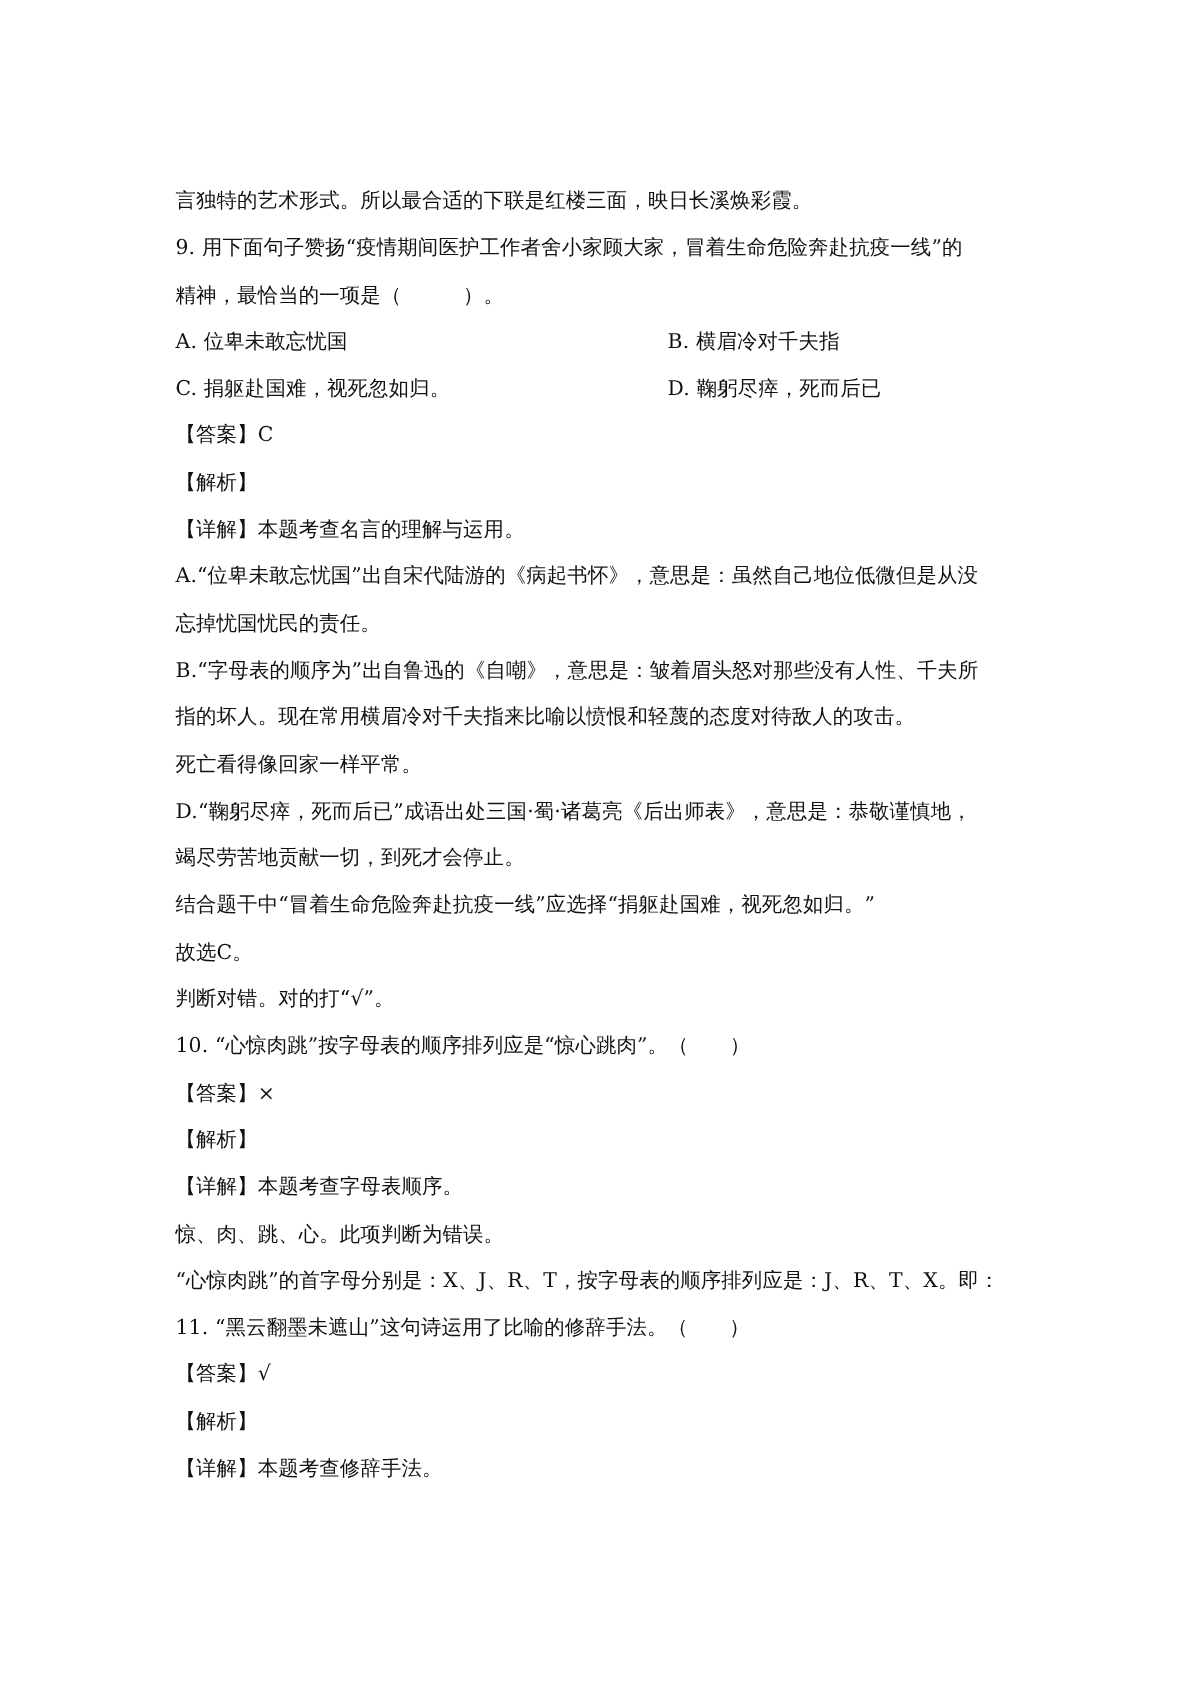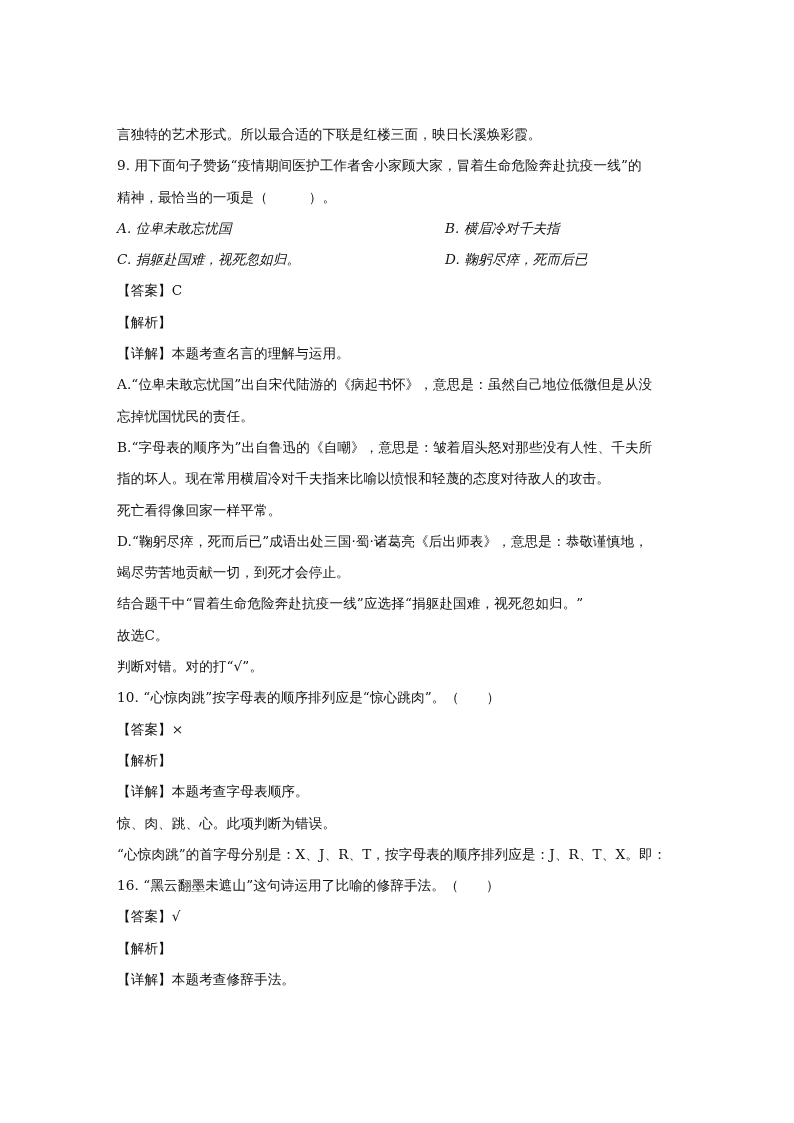--- a/index.html
+++ b/index.html
@@ -13,21 +13,21 @@
     font-size: 13.6px;
     color: #111111;
     margin-top: 21px;
   }
   .line {
     height: 31.3px;
     line-height: 24px;
     white-space: nowrap;
     letter-spacing: 0.1px;
   }
-  .opts { display: flex; font-style: italic; }
+  .opts { display: flex; }
   .opt-left { width: 328px; }
   .opt-right { }
 </style>
 </head>
 <body>
 
 <div class="page">
   <div class="line">言独特的艺术形式。所以最合适的下联是红楼三面，映日长溪焕彩霞。</div>
   <div class="line">9. 用下面句子赞扬“疫情期间医护工作者舍小家顾大家，冒着生命危险奔赴抗疫一线”的</div>
   <div class="line">精神，最恰当的一项是（　　　）。</div>
@@ -51,17 +51,17 @@
   <div class="line">竭尽劳苦地贡献一切，到死才会停止。</div>
   <div class="line">结合题干中“冒着生命危险奔赴抗疫一线”应选择“捐躯赴国难，视死忽如归。”</div>
   <div class="line">故选C。</div>
   <div class="line">判断对错。对的打“√”。</div>
   <div class="line">10. “心惊肉跳”按字母表的顺序排列应是“惊心跳肉”。（　　）</div>
   <div class="line">【答案】×</div>
   <div class="line">【解析】</div>
   <div class="line">【详解】本题考查字母表顺序。</div>
   <div class="line">惊、肉、跳、心。此项判断为错误。</div>
   <div class="line">“心惊肉跳”的首字母分别是：X、J、R、T，按字母表的顺序排列应是：J、R、T、X。即：</div>
-  <div class="line">16. “黑云翻墨未遮山”这句诗运用了比喻的修辞手法。（　　）</div>
+  <div class="line">11. “黑云翻墨未遮山”这句诗运用了比喻的修辞手法。（　　）</div>
   <div class="line">【答案】√</div>
   <div class="line">【解析】</div>
   <div class="line">【详解】本题考查修辞手法。</div>
 </div>
 
 </body></html>

